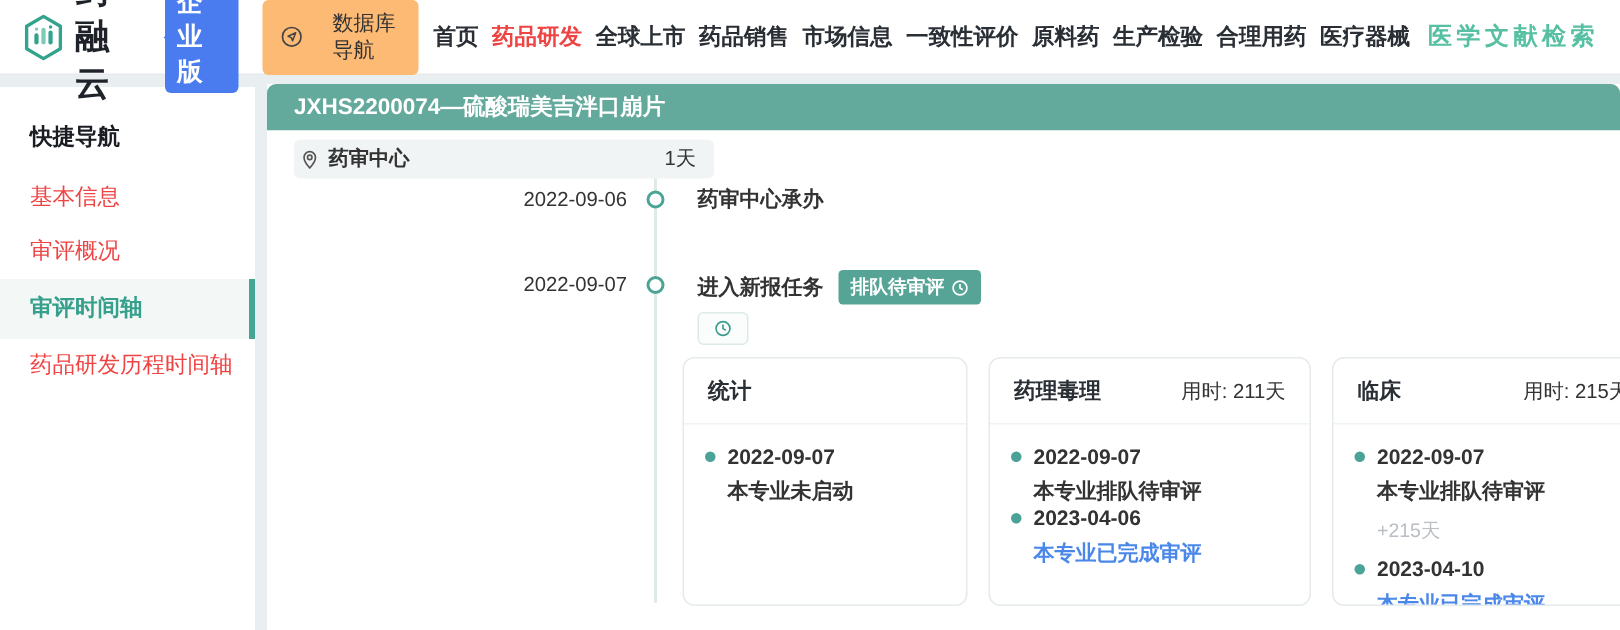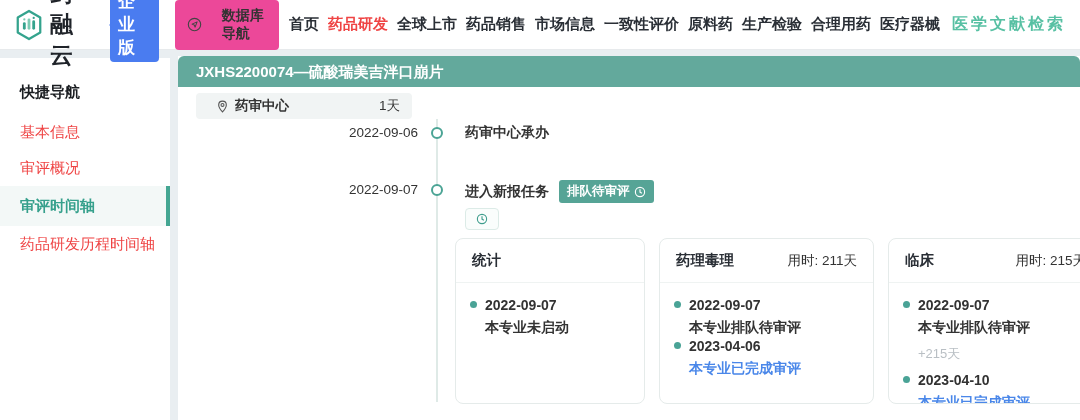--- a/index.html
+++ b/index.html
@@ -8,22 +8,22 @@
 
   
   .navbar { position:absolute; left:0; top:0; width:1080px; height:50px; background:#fff;
     border-bottom:1px solid #e7eaec; display:flex; align-items:center; padding:0 14px; z-index:5; }
   .logo-group { display:flex; align-items:center; gap:6px; cursor:pointer; }
   .logo-text { font-size:23px; font-weight:900; color:#1f2329; letter-spacing:1px; }
   .edition-badge { position:relative; margin-left:8px; background:#4a7cf0; color:#fff;
     font-size:17px; font-weight:700; padding:3px 8px; border-radius:4px; }
   .edition-badge::before { content:""; position:absolute; left:-5px; top:50%; margin-top:-4px;
     border:4px solid transparent; border-right:5px solid #4a7cf0; }
-  .db-nav-btn { margin-left:16px; display:flex; align-items:center; gap:20px; background:#ec4899;
-    border-radius:4px; padding:7px 12px; font-size:14px; font-weight:700; color:#333; cursor:pointer; }
+  .db-nav-btn { margin-left:16px; display:flex; align-items:center; gap:20px; background:#fdba74;
+    border-radius:4px; padding:7px 12px; font-size:14px; font-weight:400; color:#333; cursor:pointer; }
   .top-nav { display:flex; align-items:center; gap:9px; margin-left:10px; }
   .top-nav .nav-item { font-size:15px; font-weight:700; color:#2a2f36; cursor:pointer; white-space:nowrap; }
   .top-nav .nav-item.active { color:#ef4444; }
   .literature { margin-left:12px; font-size:16px; font-weight:700; color:#57c0a3;
     letter-spacing:3px; cursor:pointer; white-space:nowrap; }
 
   
   .page-bg { position:absolute; left:0; top:50px; right:0; bottom:0; background:#e9eef1; }
 
   
@@ -33,22 +33,22 @@
   .sidebar-item { font-size:15px; color:#ef4444; line-height:36px; padding-left:20px; cursor:pointer; }
   .sidebar-item.active { background:#f3f8f7; color:#36a08c; font-weight:700; line-height:40px;
     border-right:4px solid #44a692; }
 
   
   .main-panel { position:absolute; left:178px; top:56px; right:0; bottom:0; background:#fff; }
   .panel-title-bar { height:31px; background:#63a99c; border-radius:6px 6px 0 0; color:#fff;
     font-size:15px; font-weight:700; line-height:31px; padding-left:18px; }
   .panel-body { position:relative; height:333px; background:#fff; }
 
-  .center-strip { position:absolute; left:18px; top:6px; width:216px; height:26px; background:#f1f4f4;
-    border-radius:4px; display:flex; align-items:center; padding:0 12px 0 20px; }
+  .center-strip { position:absolute; left:18px; top:6px; width:280px; height:26px; background:#f1f4f4;
+    border-radius:4px; display:flex; align-items:center; padding:0 12px 0 4px; }
   .center-strip .pin { display:flex; margin-right:6px; }
   .center-name { font-size:13.5px; font-weight:700; color:#333; flex:1; }
   .center-duration { font-size:13.5px; font-weight:500; color:#333; }
 
   .tl-line { position:absolute; left:258px; top:32px; width:2px; height:283px; background:#dfeae7; }
   .tl-date { position:absolute; left:140px; width:100px; text-align:right; font-size:13.5px;
     font-weight:500; color:#333; }
   .tl-dot { position:absolute; left:253px; width:12px; height:12px; border:2px solid #4ba495;
     border-radius:50%; background:#fff; }
   .tl-content { position:absolute; left:287px; font-size:14px; font-weight:700; color:#333;

